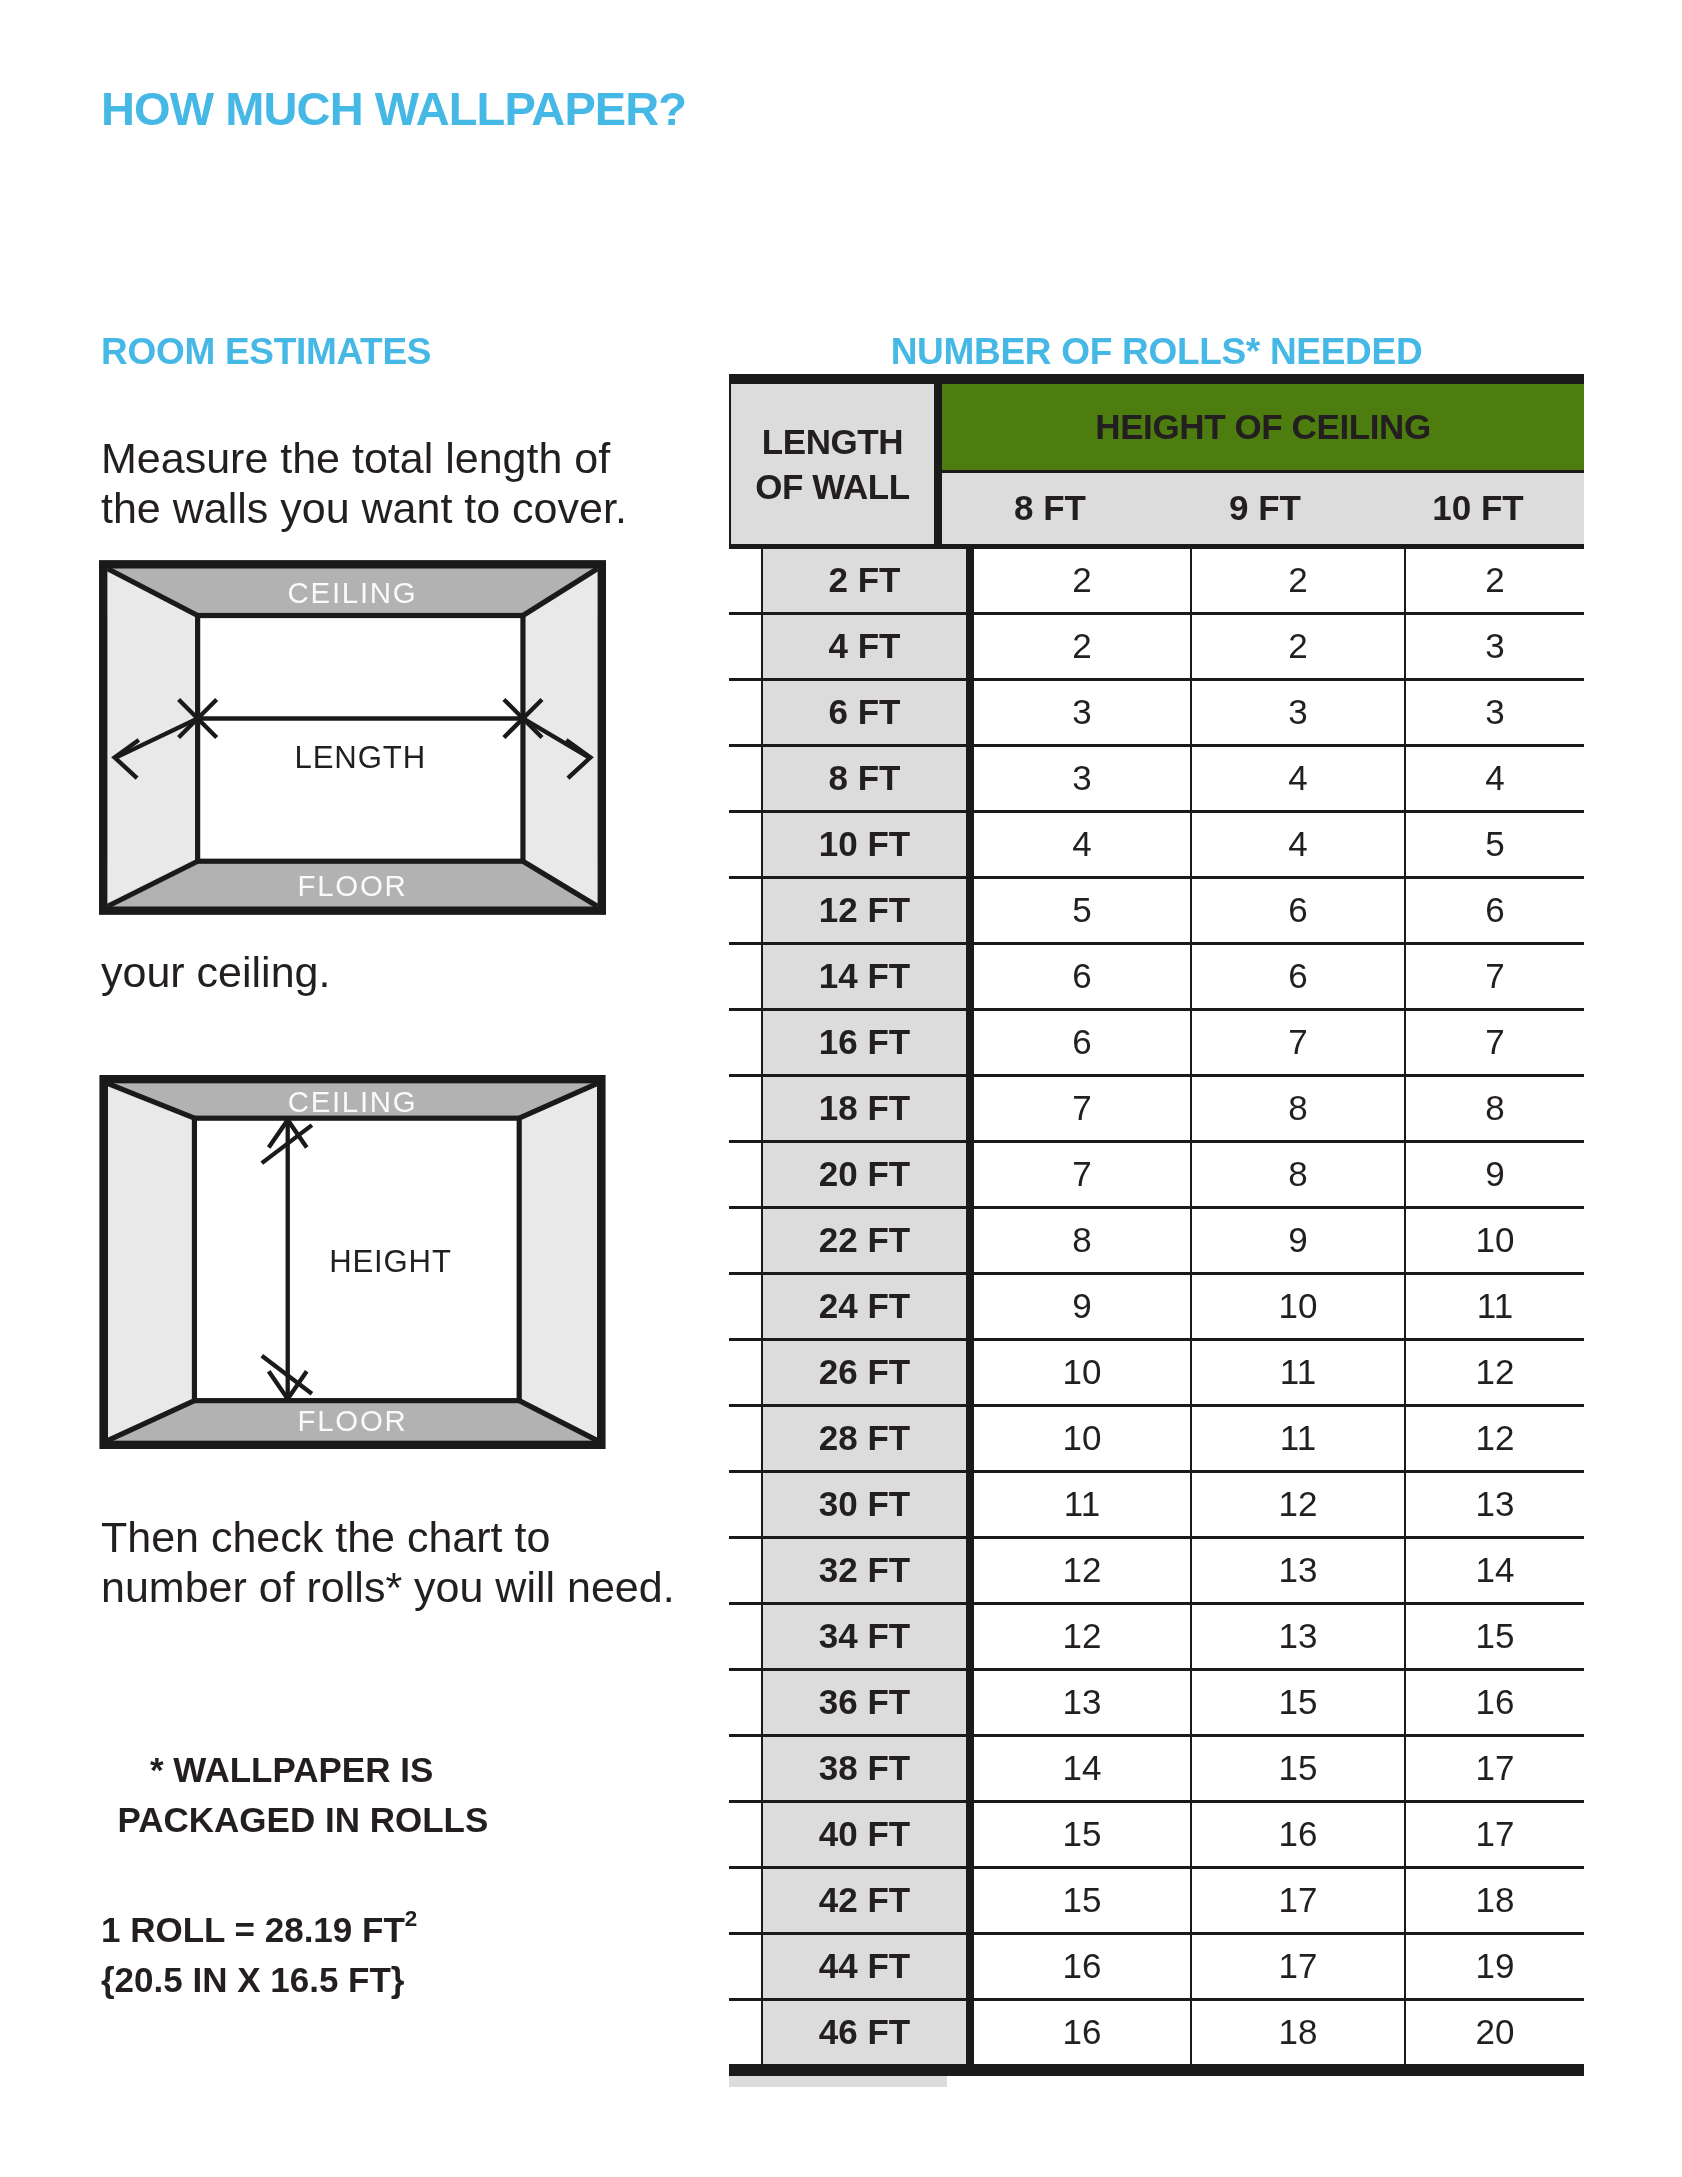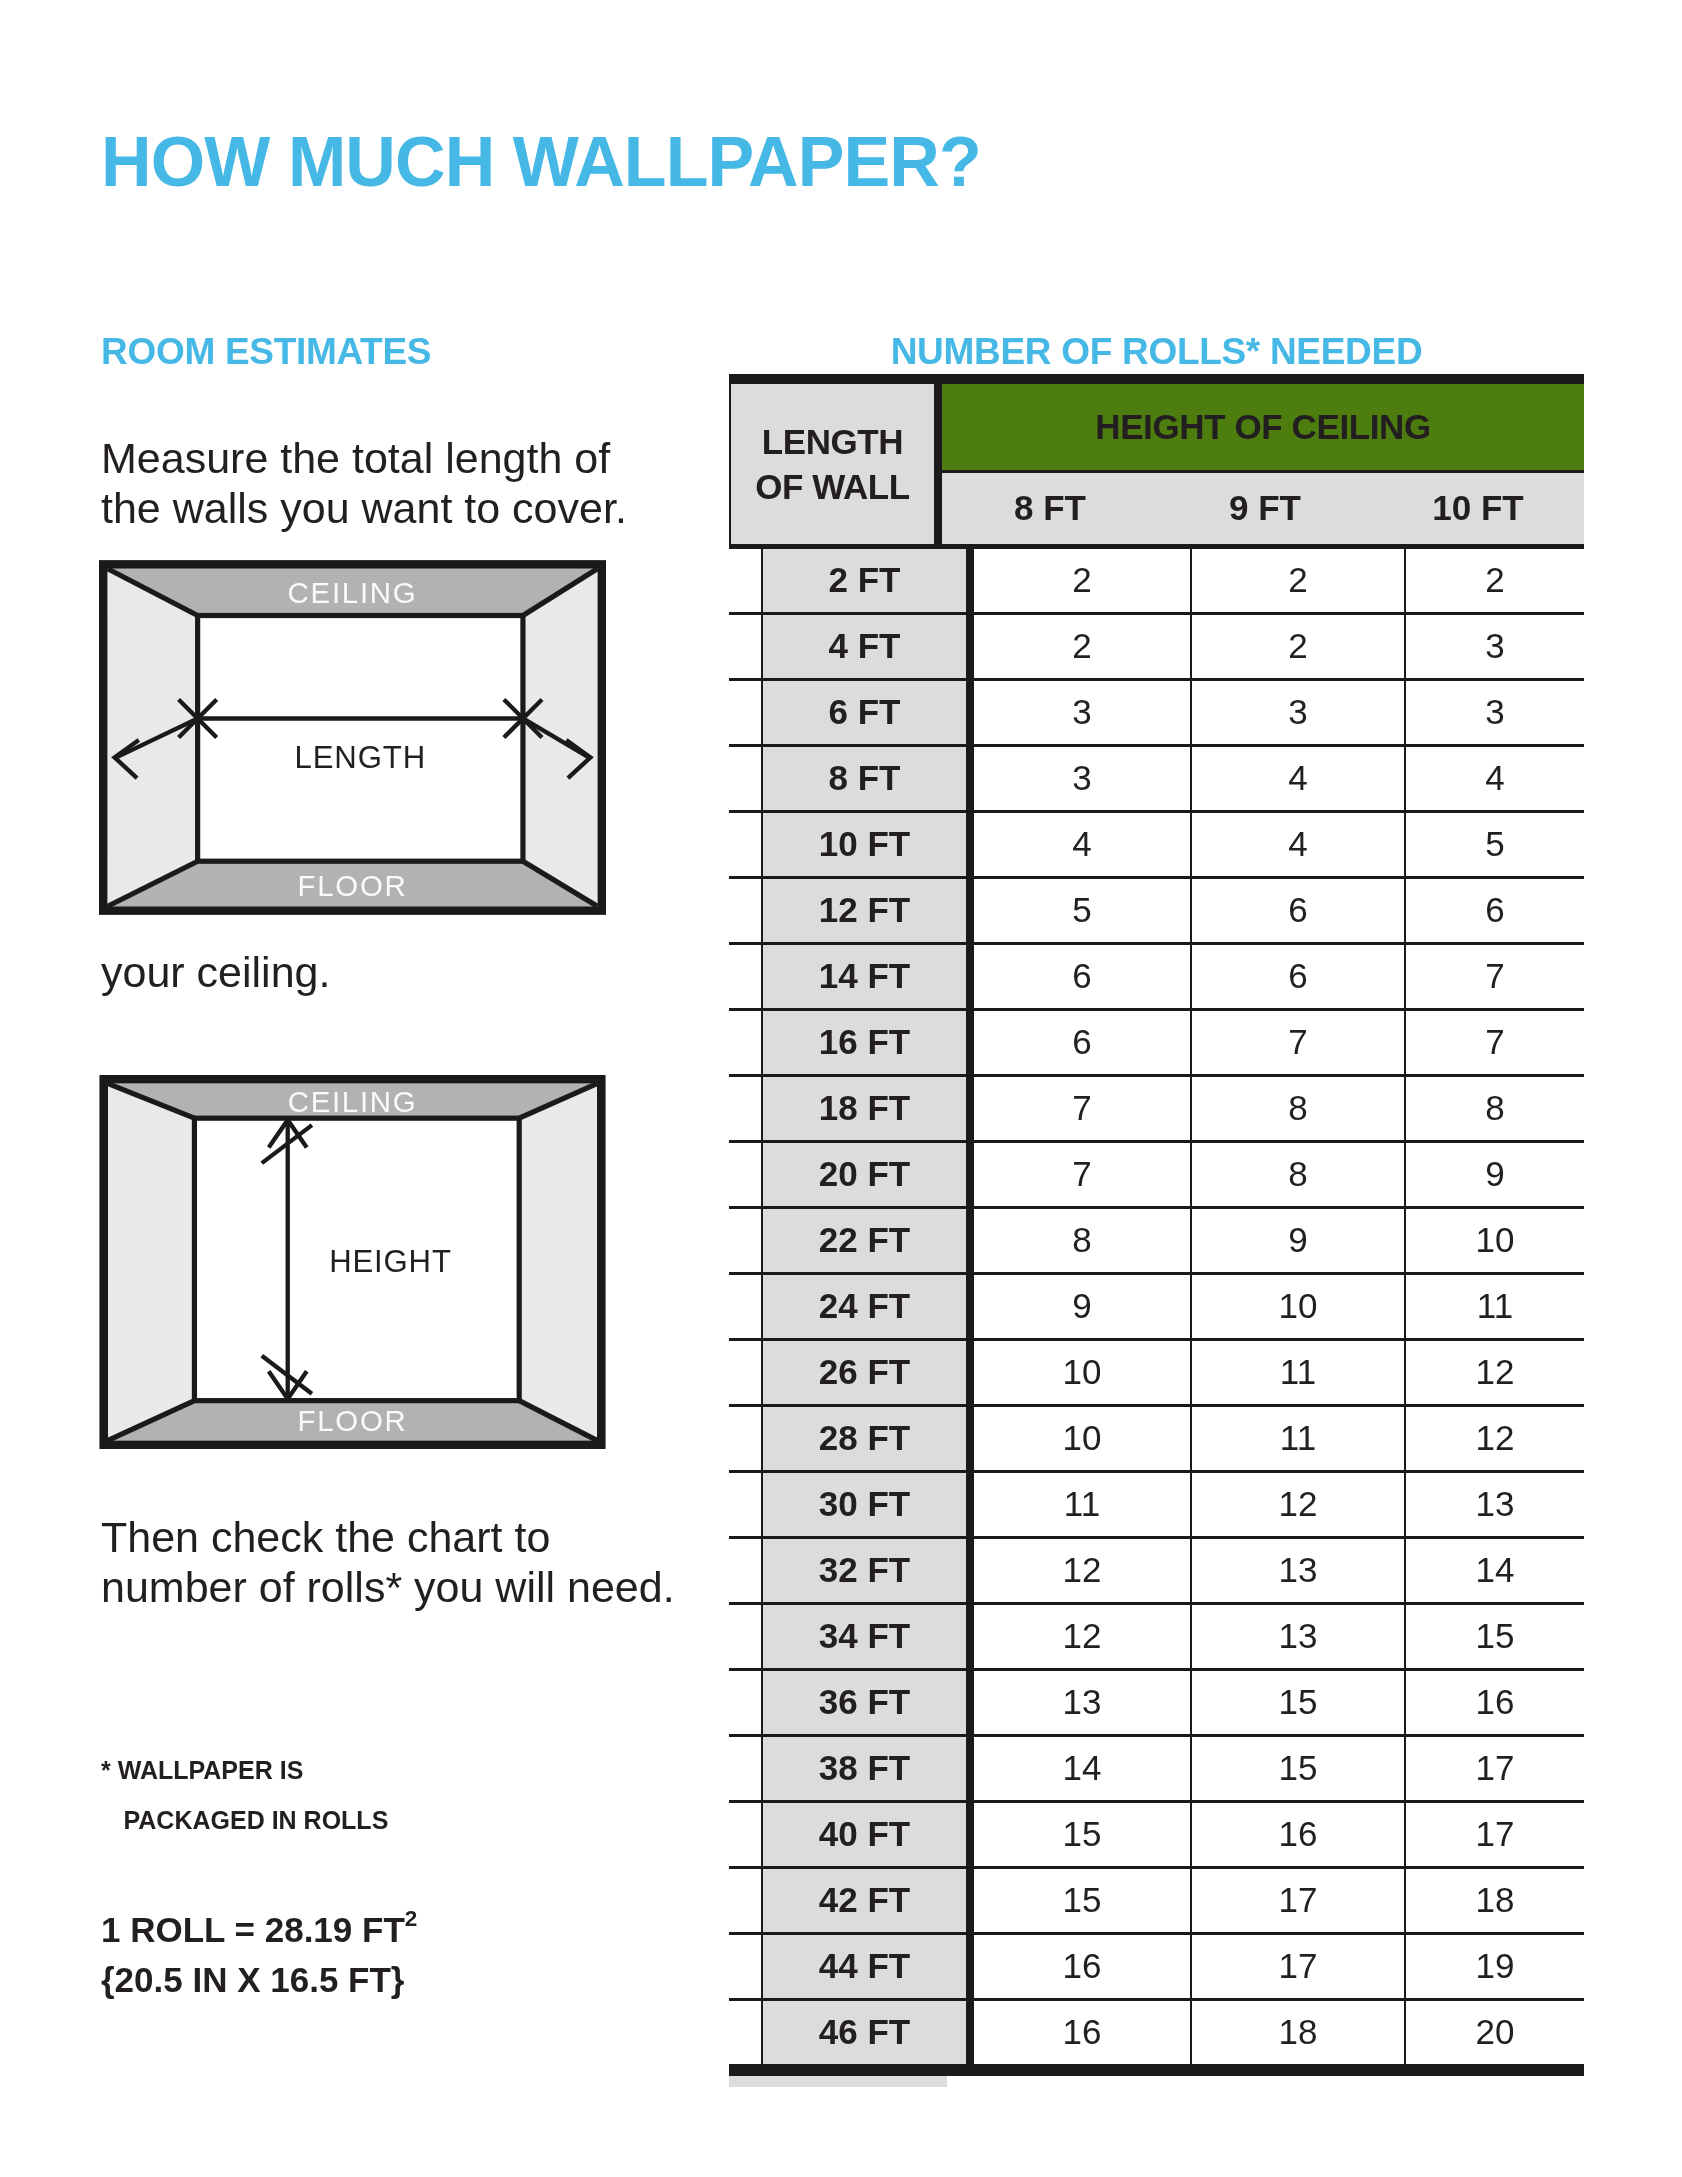--- a/index.html
+++ b/index.html
@@ -1,26 +1,26 @@
 <!DOCTYPE html>
 <html style="font-size:14px"><head>
 <meta charset="utf-8">
 <style>
   html,body{margin:0;padding:0;background:#fff;}
   .page{position:relative;width:1683px;height:2177px;background:#ffffff;overflow:hidden;
         font-family:"Liberation Sans",sans-serif;color:#231f20;}
   .cyan{color:#46b8e6;}
-  .page-title{position:absolute;left:101px;top:81px;font-size:70px;font-weight:bold;
-              letter-spacing:-0.9px;white-space:nowrap;margin-top:41px;}
+  .page-title{position:absolute;left:101px;top:81px;font-size:47px;font-weight:bold;
+              letter-spacing:-0.9px;white-space:nowrap;}
   .sec-head{position:absolute;top:331px;font-size:37px;font-weight:bold;letter-spacing:-0.3px;white-space:nowrap;}
   .sec-head.left-col{left:101px;}
   .sec-head.table-col{left:729px;width:855px;text-align:center;}
   .para{position:absolute;left:101px;font-size:43px;line-height:50px;color:#231f20;}
   .para div{white-space:nowrap;}
-  .note-block{position:absolute;left:101px;top:1745px;font-size:25px;line-height:50px;font-weight:bold;}
+  .note-block{position:absolute;left:95px;top:1745px;font-size:35px;line-height:50px;font-weight:bold;text-align:center;}
   .note-block .indent{padding-left:22.5px;}
   .eq-block{position:absolute;left:101px;top:1894px;font-size:35px;line-height:50px;font-weight:bold;}
   .eq-block sup{font-size:22.5px;vertical-align:15.6px;}
   .room-svg{position:absolute;left:99px;}
   
   .rolls-table{position:absolute;left:729px;top:374px;width:855px;}
   .bar{height:9.5px;background:#1a1a1a;}
   .hdr{display:flex;height:160px;border-bottom:5.2px solid #1a1a1a;box-sizing:content-box;}
   .hdr-left{width:203px;background:#dcdcdc;border-left:2.6px solid #1a1a1a;border-right:8.6px solid #1a1a1a;
             display:flex;align-items:center;justify-content:center;}

